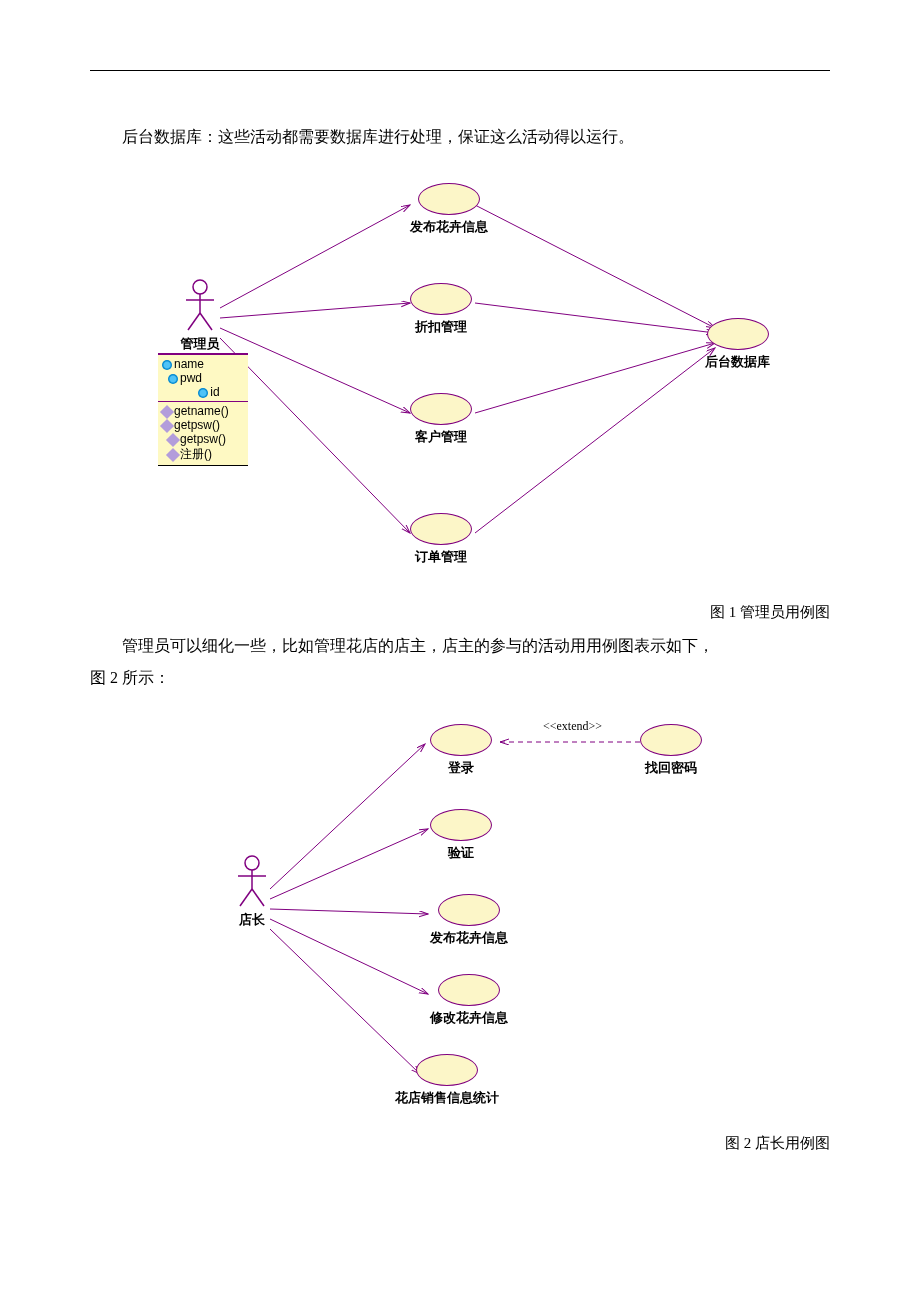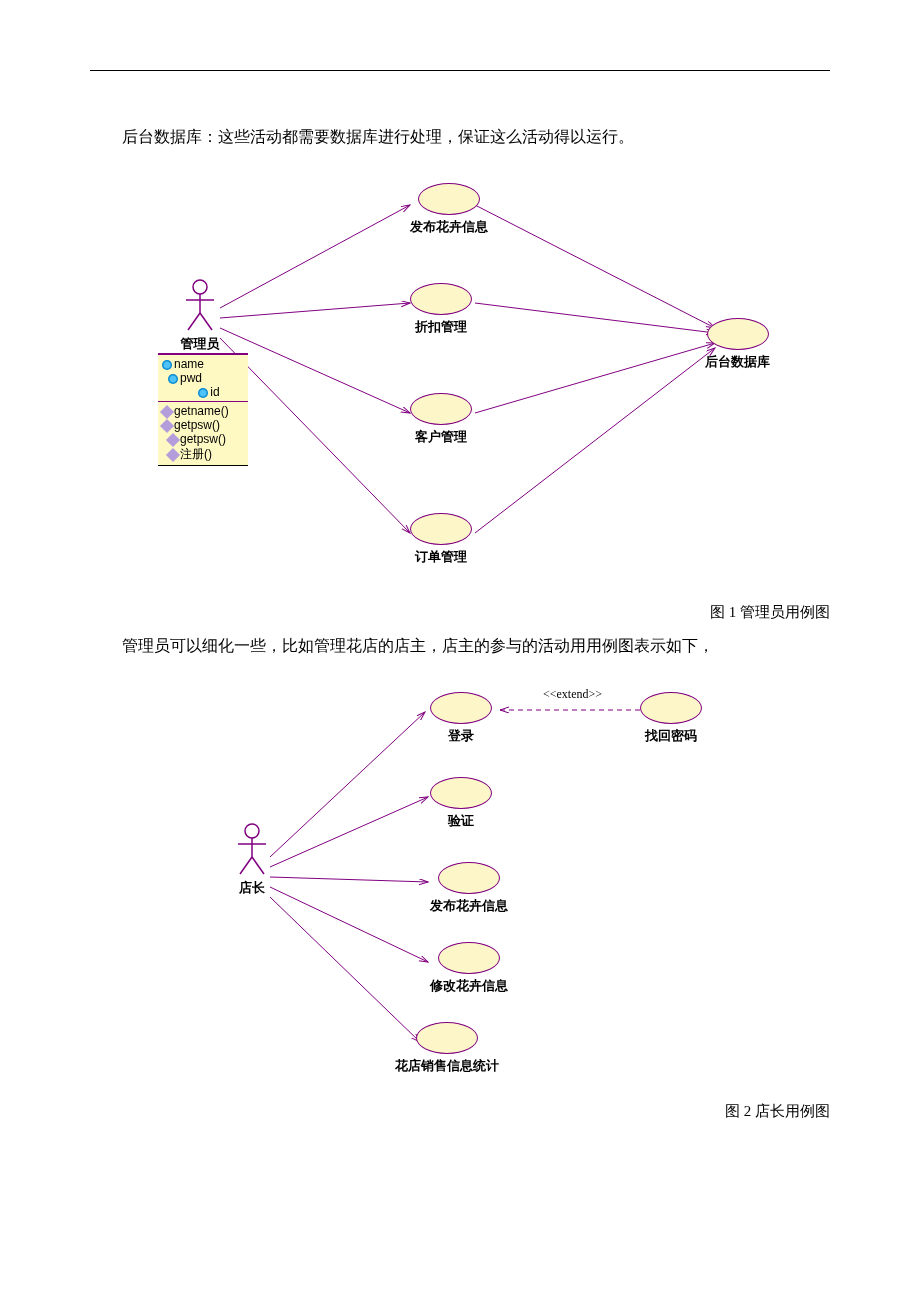--- a/index.html
+++ b/index.html
@@ -179,20 +179,21 @@
 
     <div class="usecase" style="left:565px; top:155px;">
       <div class="ellipse"></div>
       <div class="uc-label">后台数据库</div>
     </div>
   </div>
 
   <div class="caption">图 1  管理员用例图</div>
 
   <p class="para">管理员可以细化一些，比如管理花店的店主，店主的参与的活动用用例图表示如下，</p>
+  <p class="para-noindent">图 2 所示：</p>
 
   <div class="diagram" style="width:560px;height:420px; margin-left:110px;">
     <svg class="assoc-line" width="560" height="420">
       <defs>
         <marker id="arrow2" markerWidth="10" markerHeight="10" refX="9" refY="3" orient="auto">
           <path d="M0,0 L9,3 L0,6" fill="none" stroke="#800080" stroke-width="1"></path>
         </marker>
       </defs>
 
       <line x1="70" y1="185" x2="225" y2="40" stroke="#800080" stroke-width="1" marker-end="url(#arrow2)"></line>

